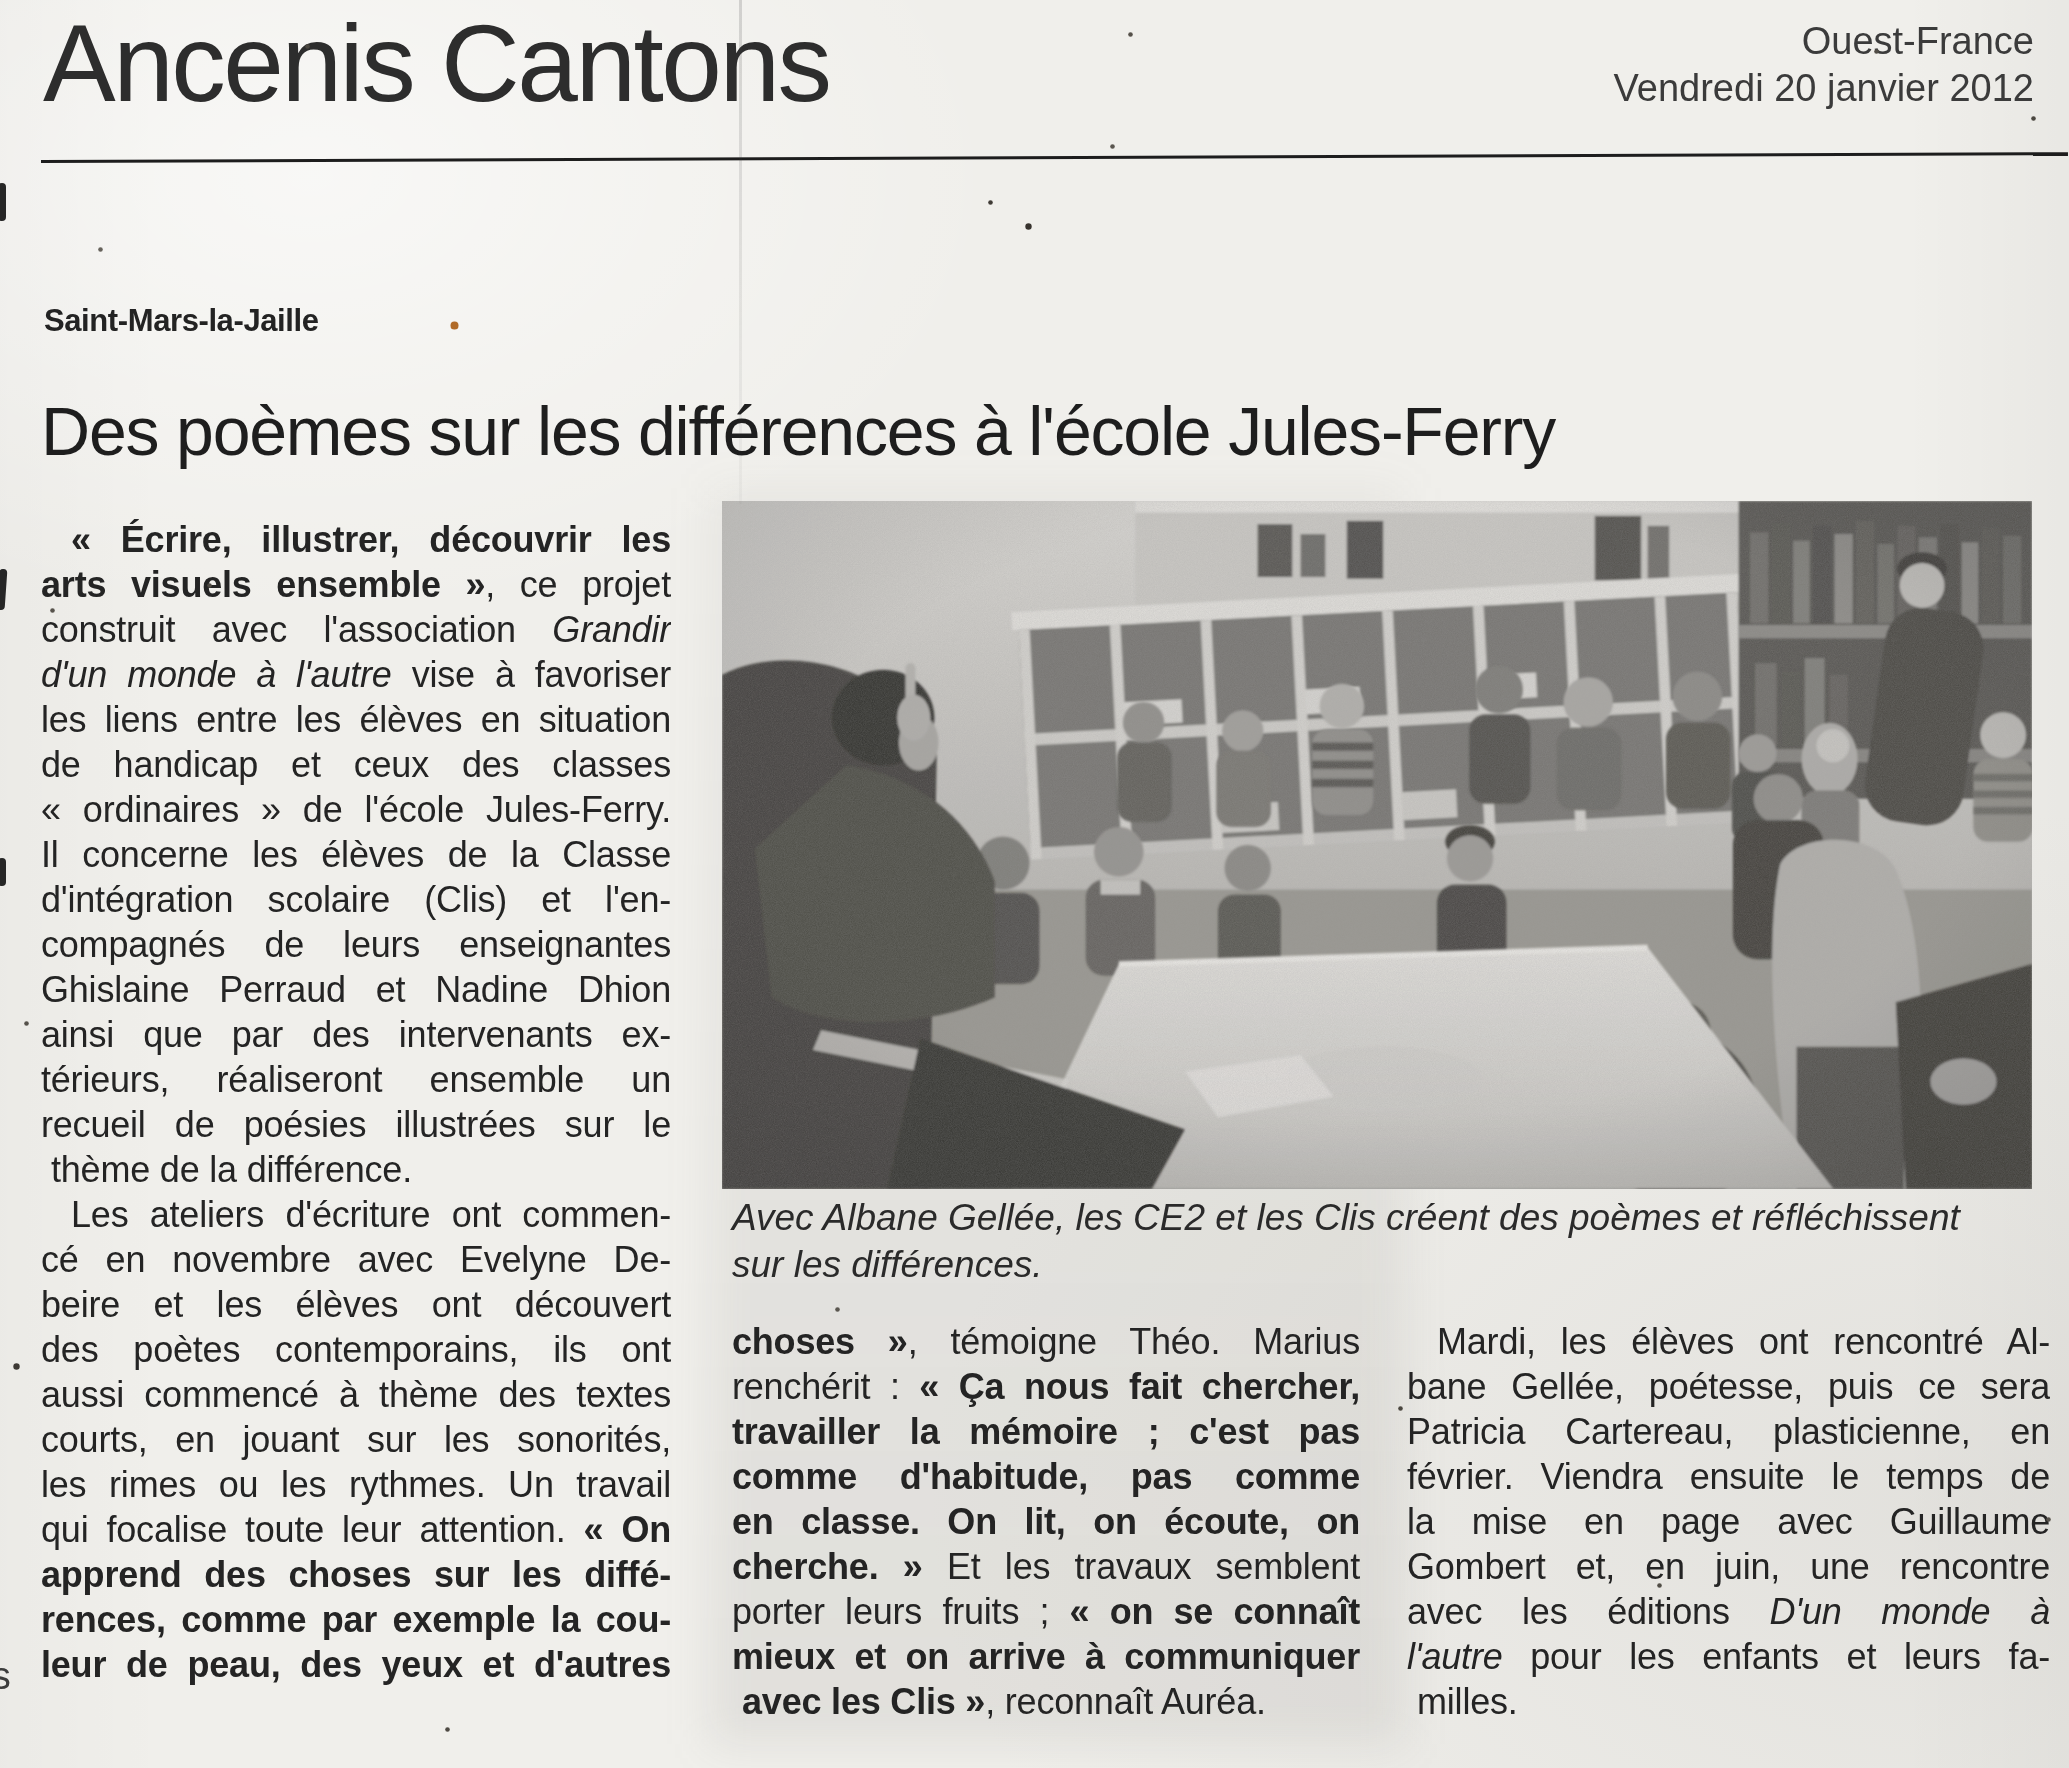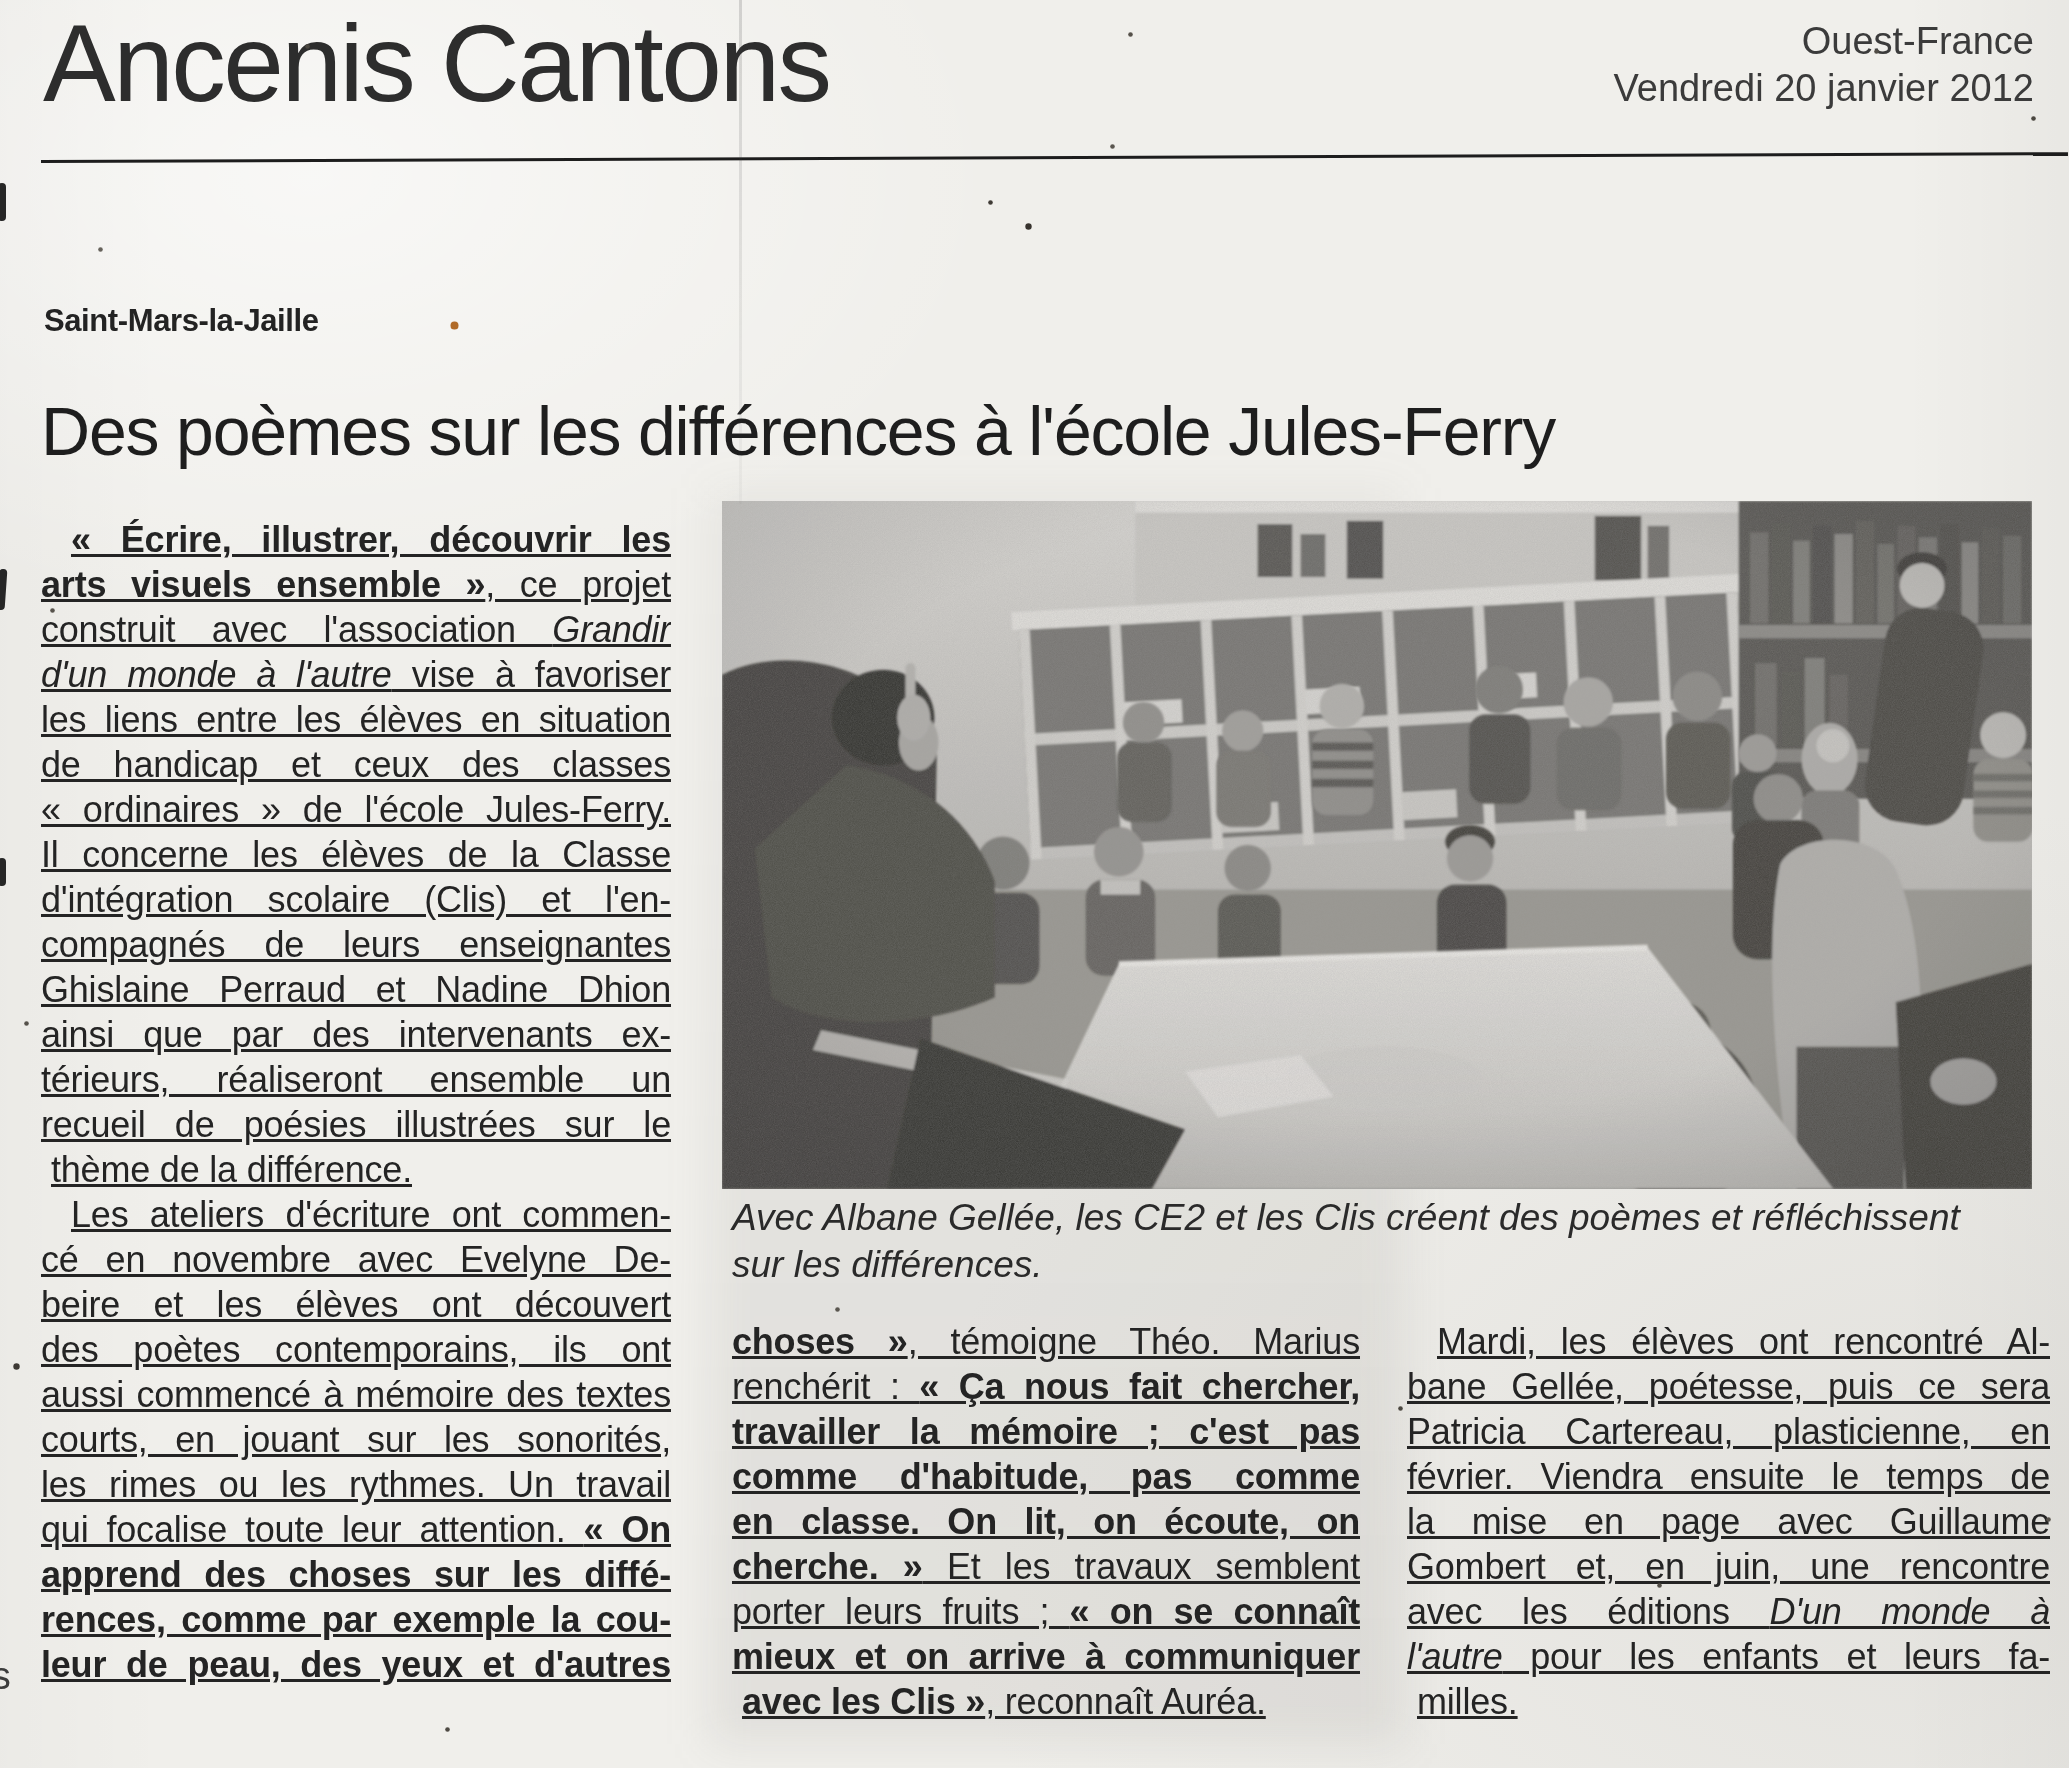--- a/index.html
+++ b/index.html
@@ -18,21 +18,21 @@
     background:
       radial-gradient(1157px 744px at 15% 10%, rgba(255,255,255,0.55), rgba(255,255,255,0) 60%),
       radial-gradient(1488px 992px at 95% 85%, rgba(190,188,183,0.28), rgba(190,188,183,0) 70%),
       linear-gradient(90deg, rgba(0,0,0,0.02) 0%, rgba(0,0,0,0) 8%, rgba(0,0,0,0) 92%, rgba(0,0,0,0.03) 100%);
   }
   .section-title{position:absolute;left:43px;top:5px;margin:0;font-size:109px;line-height:1.08;font-weight:400;letter-spacing:-2.5px;color:#2d2d2d;white-space:nowrap;}
   .masthead{position:absolute;top:18px;right:36px;text-align:right;font-size:38px;line-height:47px;color:#3b3b3b;}
   .rule{position:absolute;left:41px;top:160px;width:2027px;height:3.3px;background:#1d1d1d;transform:rotate(-0.22deg);transform-origin:left center;}
   .kicker{position:absolute;left:44px;top:303px;margin:0;font-size:31px;font-weight:700;letter-spacing:-0.4px;color:#232323;white-space:nowrap;}
   .headline{position:absolute;left:41px;top:392px;margin:0;font-size:68px;font-weight:400;letter-spacing:-1.2px;color:#1e1e1e;white-space:nowrap;}
-  .col{position:absolute;font-size:36px;line-height:45px;letter-spacing:-0.2px;color:var(--ink);text-decoration:underline;}
+  .col{position:absolute;font-size:36px;line-height:45px;letter-spacing:-0.2px;color:var(--ink);}
   .col1{left:41px;top:517px;width:630px;}
   .col2{left:732px;top:1319px;width:628px;}
   .col3{left:1407px;top:1319px;width:643px;}
   .line{height:45px;text-align:justify;text-align-last:justify;overflow:hidden;}
   .line.nj{text-align:left;text-align-last:left;margin-left:10px;}
   .line.ind{text-indent:30px;}
   .b{font-weight:700;}
   .i{font-style:italic;}
   .wash{position:absolute;left:709px;top:488px;width:694px;height:1256px;
     background:linear-gradient(180deg,rgba(125,123,118,0.07),rgba(125,123,118,0.13));
@@ -100,21 +100,21 @@
       <div class="line"><span>compagnés de leurs enseignantes</span></div>
       <div class="line"><span>Ghislaine Perraud et Nadine Dhion</span></div>
       <div class="line"><span>ainsi que par des intervenants ex-</span></div>
       <div class="line"><span>térieurs, réaliseront ensemble un</span></div>
       <div class="line"><span>recueil de poésies illustrées sur le</span></div>
       <div class="line nj"><span>thème de la différence.</span></div>
       <div class="line ind"><span>Les ateliers d'écriture ont commen-</span></div>
       <div class="line"><span>cé en novembre avec Evelyne De-</span></div>
       <div class="line"><span>beire et les élèves ont découvert</span></div>
       <div class="line"><span>des poètes contemporains, ils ont</span></div>
-      <div class="line"><span>aussi commencé à mémoire des textes</span></div>
+      <div class="line"><span>aussi commencé à thème des textes</span></div>
       <div class="line"><span>courts, en jouant sur les sonorités,</span></div>
       <div class="line"><span>les rimes ou les rythmes. Un travail</span></div>
       <div class="line"><span>qui focalise toute leur attention. </span><span class="b">« On</span></div>
       <div class="line"><span class="b">apprend des choses sur les diffé-</span></div>
       <div class="line"><span class="b">rences, comme par exemple la cou-</span></div>
       <div class="line"><span class="b">leur de peau, des yeux et d'autres</span></div>
     </section>
 
   <figure class="photo">
     <svg viewBox="0 0 1585 832" width="1310" height="688" preserveAspectRatio="none" role="img">

